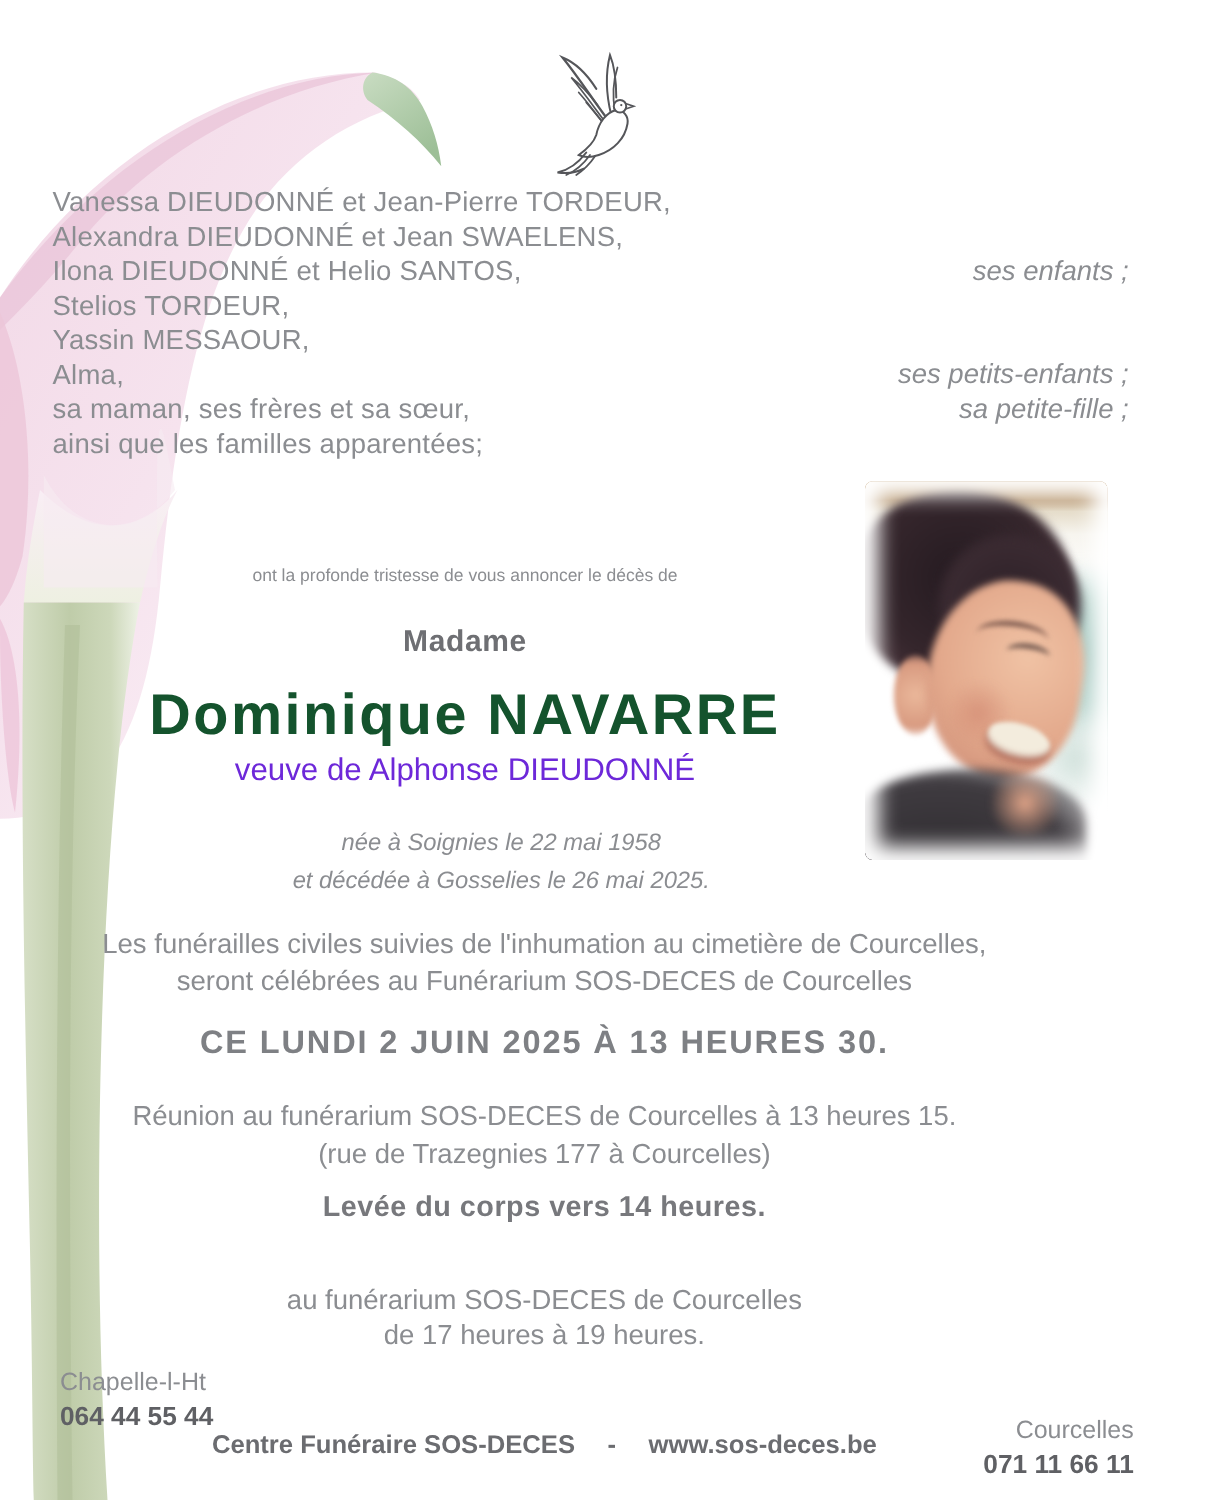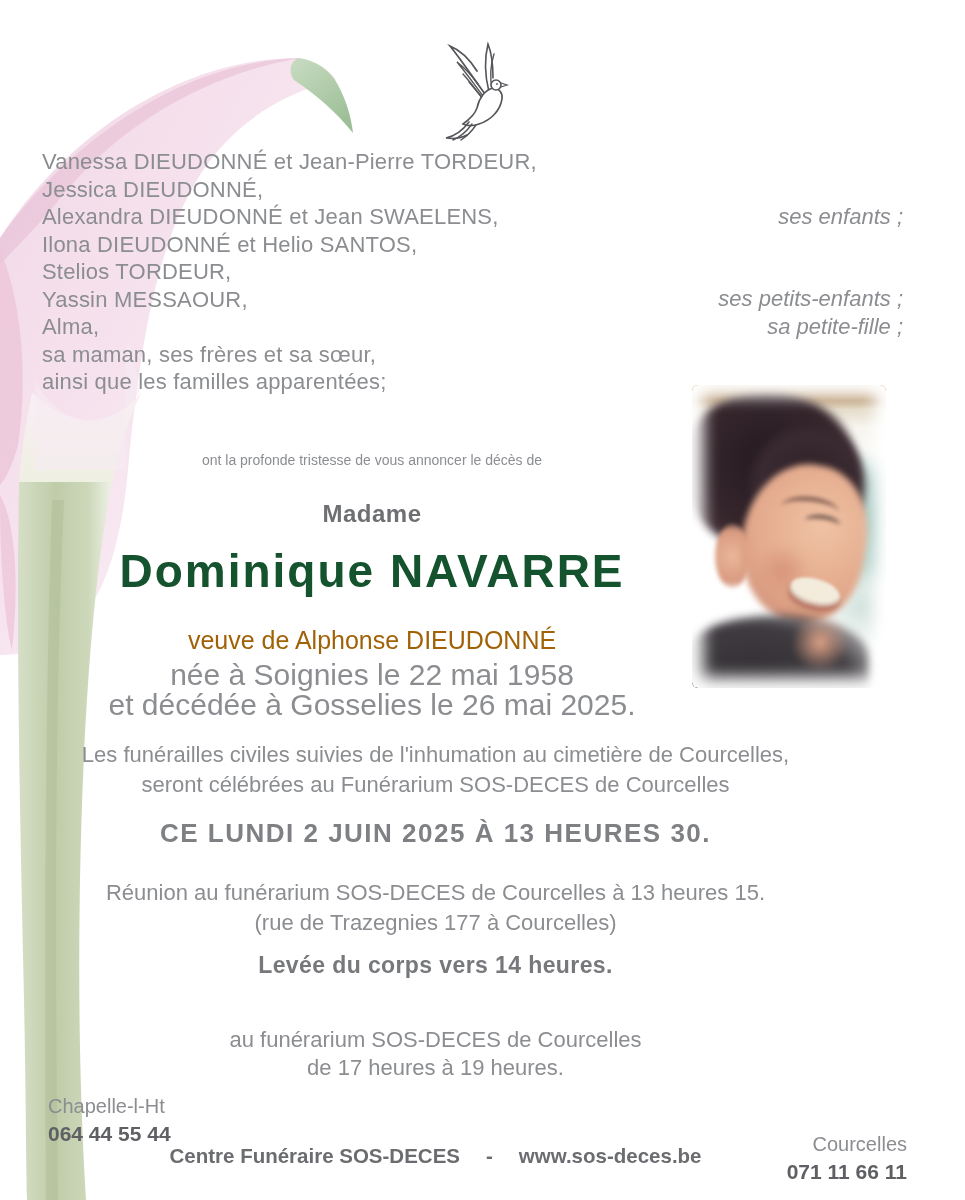--- a/index.html
+++ b/index.html
@@ -9,22 +9,22 @@
   }
   .abs{position:absolute;}
   
   .names{left:42px;top:148px;font-size:22px;line-height:27.5px;letter-spacing:.2px;}
   .rel-label{right:62px;font-size:22px;font-style:italic;text-align:right;white-space:nowrap;}
   .center-upper{left:0;width:744px;text-align:center;}
   .center-full{left:0;width:871px;text-align:center;}
   .intro{top:452px;font-size:14px;}
   .madame{top:500px;font-size:24px;font-weight:bold;color:#6e6f73;letter-spacing:.5px;}
   .deceased-name{top:544px;font-size:46px;font-weight:bold;color:#14532d;letter-spacing:2px;}
-  .widow{top:602px;font-size:25px;color:#a16207;margin-top:24px;}
-  .dates{top:660px;font-size:30px;line-height:30px;}
+  .widow{top:602px;font-size:25px;color:#6d28d9;}
+  .dates{top:660px;font-size:19px;font-style:italic;line-height:30px;padding-left:29px;}
   .funeral{top:740px;font-size:22px;line-height:30px;}
   .big-date{top:818px;font-size:26px;font-weight:bold;color:#7e8084;letter-spacing:1.5px;}
   .meeting{top:878px;font-size:22px;line-height:29.5px;}
   .levee{top:952px;font-size:23px;font-weight:bold;color:#77787c;letter-spacing:.4px;}
   .visits{top:1026px;font-size:22px;line-height:27.5px;}
   .foot-left{left:48px;top:1092px;font-size:20px;line-height:28px;}
   .foot-right{right:58px;top:1130px;font-size:20px;line-height:28px;text-align:right;}
   .foot-phone{font-weight:bold;color:#5f6064;font-size:21px;}
   .foot-center{top:1144px;font-size:20.5px;font-weight:bold;color:#6b6c70;}
   .foot-center .gap{display:inline-block;width:26px;}
@@ -154,21 +154,20 @@
     <div class="layer ph-eye"></div>
     <div class="layer ph-cheek"></div>
     <div class="layer ph-smile"></div>
     <div class="layer ph-jacket"></div>
     <div class="layer ph-neck"></div>
     <div class="layer ph-feather"></div>
   </div>
 
   <div class="abs names">
     <div>Vanessa DIEUDONNÉ et Jean-Pierre TORDEUR,</div>
-    <div>Jessica DIEUDONNÉ,</div>
     <div>Alexandra DIEUDONNÉ et Jean SWAELENS,</div>
     <div>Ilona DIEUDONNÉ et Helio SANTOS,</div>
     <div>Stelios TORDEUR,</div>
     <div>Yassin MESSAOUR,</div>
     <div>Alma,</div>
     <div>sa maman, ses frères et sa sœur,</div>
     <div>ainsi que les familles apparentées;</div>
   </div>
 
   <div class="abs rel-label" style="top:204px;">ses enfants ;</div>

